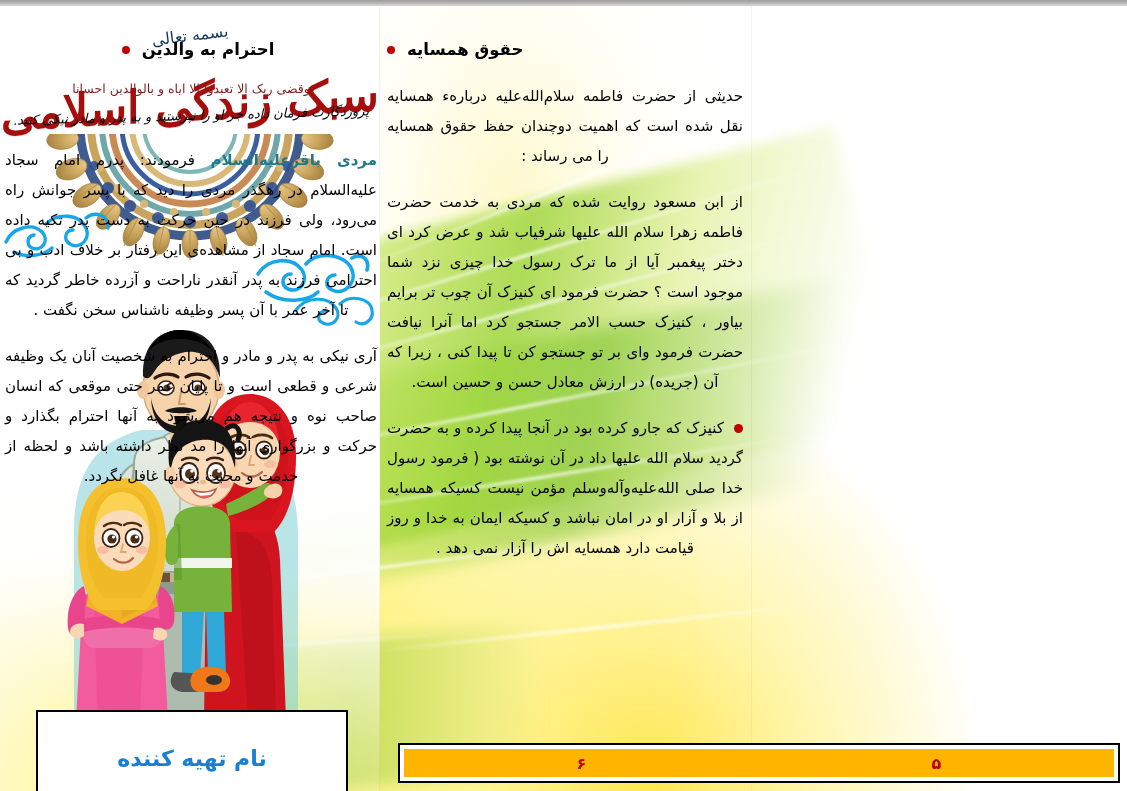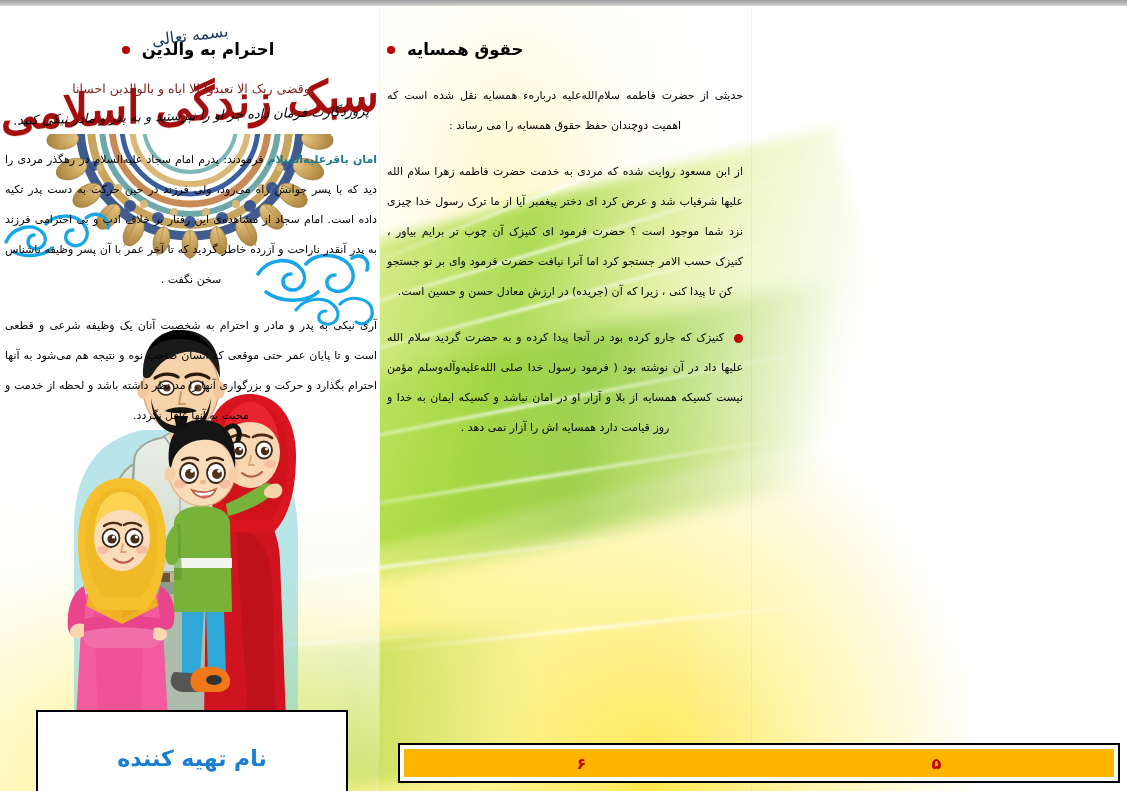--- a/index.html
+++ b/index.html
@@ -232,21 +232,21 @@
 
   .bullet-dot {
     display: inline-block;
     width: 8px; height: 8px;
     border-radius: 50%;
     background: #c00000;
     flex: 0 0 auto;
   }
 
   .para {
-    font-size: 11px;
+    font-size: 15px;
     line-height: 30px;
     color: #000000;
     text-align: justify;
     text-align-last: center;
     margin-bottom: 16px;
     direction: rtl;
     letter-spacing: -.1px;
   }
 
   .verse-ar {
@@ -673,21 +673,21 @@
   <div class="col col-right">
     <div class="section-head">
       <span class="bullet-dot"></span>
       <span>احترام به والدین</span>
     </div>
 
     <div class="verse-ar">وقضی ربک الا تعبدوا الا ایاه و بالوالدین احسانا</div>
     <div class="verse-fa">پروردگارت فرمان داده جز او را نپرستید و به پدر و مادر نیکی کنید.</div>
 
     <p class="para">
-      <span class="hl-teal">امان باقرعلیه‌السلام</span><span> فرمودند: پدرم امام سجاد علیه‌السلام در رهگذر مردی را دید که با پسر جوانش راه می‌رود، ولی فرزند در حین حرکت به دست پدر تکیه داده است. امام سجاد از مشاهده‌ی این رفتار بر خلاف ادب و بی احترامی فرزند به پدر آنقدر ناراحت و آزرده خاطر گردید که تا آخر عمر با آن پسر وظیفه ناشناس سخن نگفت .</span>
+      <span class="hl-teal">مردی باقرعلیه‌السلام</span><span> فرمودند: پدرم امام سجاد علیه‌السلام در رهگذر مردی را دید که با پسر جوانش راه می‌رود، ولی فرزند در حین حرکت به دست پدر تکیه داده است. امام سجاد از مشاهده‌ی این رفتار بر خلاف ادب و بی احترامی فرزند به پدر آنقدر ناراحت و آزرده خاطر گردید که تا آخر عمر با آن پسر وظیفه ناشناس سخن نگفت .</span>
     </p>
     <p class="para">آری نیکی به پدر و مادر و احترام به شخصیت آنان یک وظیفه شرعی و قطعی است و تا پایان عمر حتی موقعی که انسان صاحب نوه و نتیجه هم می‌شود به آنها احترام بگذارد و حرکت و بزرگواری آنها را مد نظر داشته باشد و لحظه از خدمت و محبت به آنها غافل نگردد.</p>
   </div>
 
   <div class="pagebar">
     <div class="pagebar-inner">
       <div class="page-num">۵</div>
       <div class="page-num">۶</div>
     </div>
   </div>

